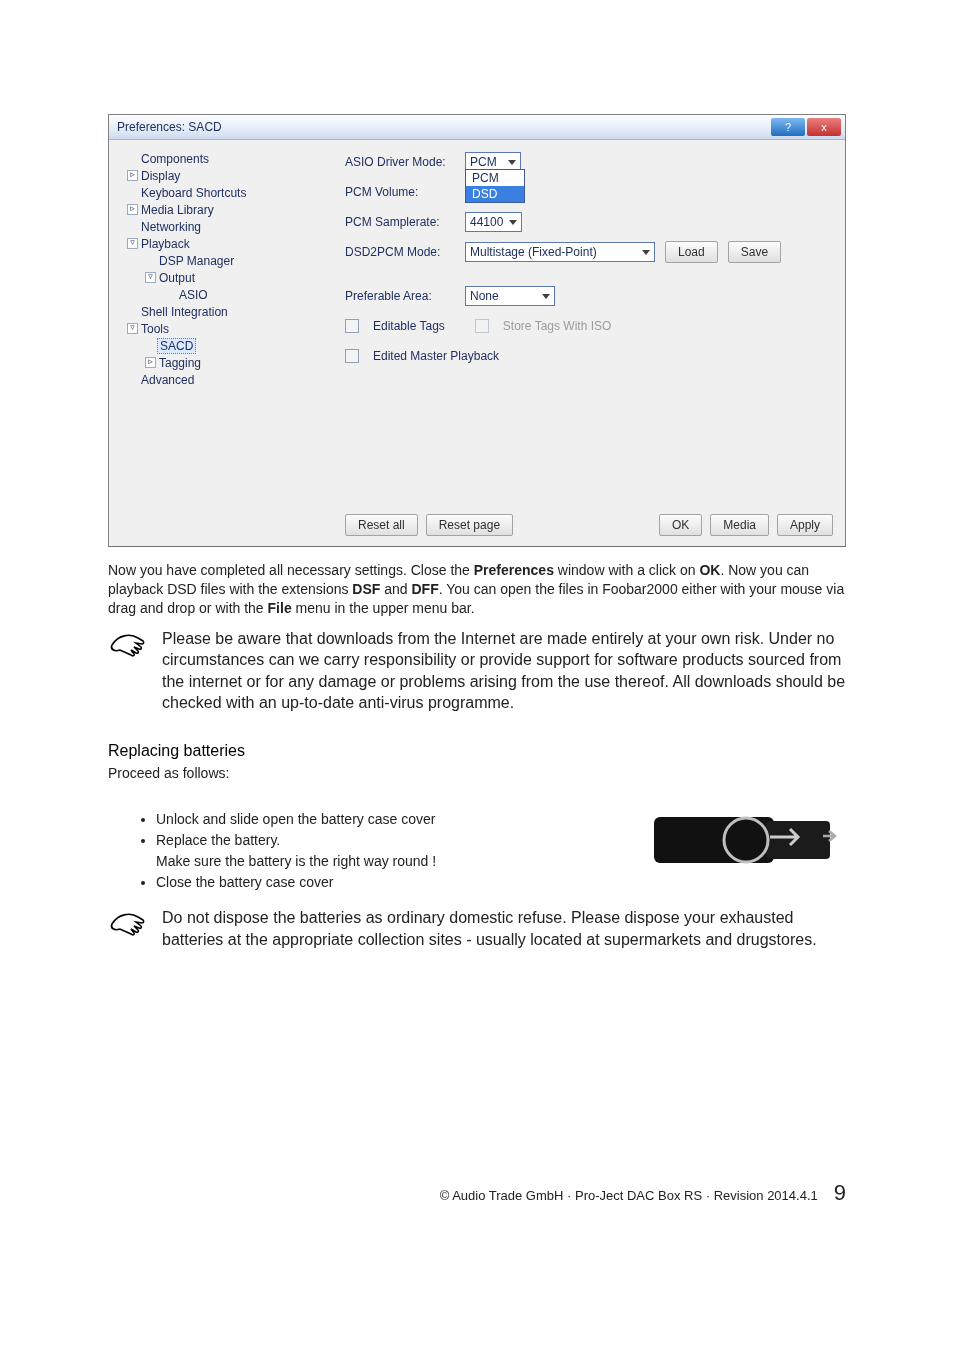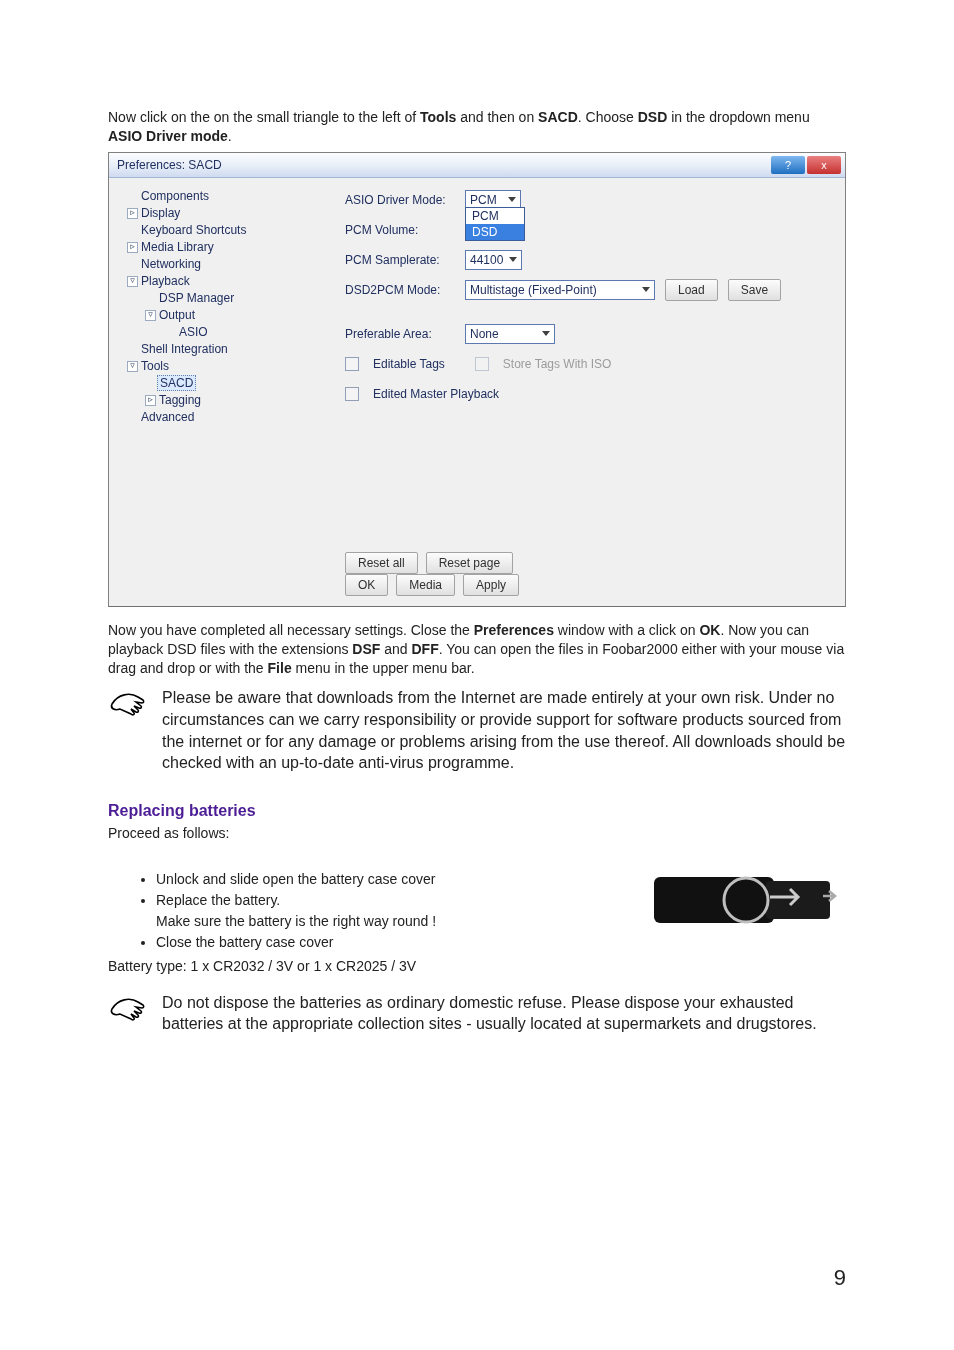--- a/index.html
+++ b/index.html
@@ -110,30 +110,30 @@
   .chk {
     width:12px; height:12px; border:1px solid #8fa0b8; background:#f4f4f4;
     display:inline-block; margin-right:4px; vertical-align:middle;
   }
   .disabled { color:#9b9b9b; }
   .cursor {
     position:absolute; width:14px; height:18px; pointer-events:none;
   }
   .cursor svg { width:14px; height:18px; }
   .footer-row {
-    display:flex; justify-content:flex-start; padding-top:140px;flex-direction:column;
+    display:flex; justify-content:space-between; padding-top:140px;
   }
   .footer-row .left, .footer-row .right { display:flex; gap:8px; }
   .notebox {
     display:flex; gap:12px; margin-top:10px; align-items:flex-start;
   }
   .notebox .iconcol { width:42px; flex:none; padding-top:2px;}
   .notebox .txt { font-size:16px; line-height:1.35; }
   h3.section {
-    font-size:16px; font-weight:700; color:#4c1d95;
+    font-size:16px; font-weight:400; color:#000000;
     margin: 28px 0 4px 0;
   }
   .dual {
     display:flex; justify-content:space-between; align-items:flex-start; gap:20px;
   }
   .dual ul { margin:20px 0 4px 48px; padding:0; font-size:14px; line-height:1.5;}
   .dual ul li { list-style: disc; }
   .remote-img { width:200px; height:100px; flex:none;}
   .page-footer {
     position:relative; margin-top:230px;
@@ -141,23 +141,20 @@
     font-size:13px; color:#222; gap:16px;
   }
   .page-footer .num { font-size:22px; font-weight:300; }
   .hand-icon svg { width:40px; height:30px; }
 </style>
 </head>
 <body>
 
 <div class="page">
 
-  <p class="body-text">
-    <span>Now click on the on the small triangle to the left of </span><b>Tools</b><span> and then on </span><b>SACD</b><span>. Choose </span><b>DSD</b><span> in the dropdown menu </span><b>ASIO Driver mode</b><span>.</span>
-  </p>
 
   <div class="screenshot">
     <div class="titlebar">
       <div class="title">Preferences: SACD</div>
       <div class="winbtns">
         <div class="winbtn help">?</div>
         <div class="winbtn close">x</div>
       </div>
     </div>
     <div class="prefs-body">
@@ -312,21 +309,20 @@
   <div class="dual">
     <div style="flex:1;">
       <ul>
         <li>Unlock and slide open the battery case cover</li>
         <li>
           <span>Replace the battery.</span><br>
           <span>Make sure the battery is the right way round !</span>
         </li>
         <li>Close the battery case cover</li>
       </ul>
-      <p class="body-text">Battery type: 1 x CR2032 / 3V or 1 x CR2025 / 3V</p>
     </div>
     <div class="remote-img">
       <svg viewBox="0 0 200 100">
         <rect x="8" y="28" width="120" height="46" rx="6" fill="#111"></rect>
         <rect x="120" y="32" width="64" height="38" rx="4" fill="#1b1b1b"></rect>
         <circle cx="100" cy="51" r="22" fill="none" stroke="#bfbfbf" stroke-width="3"></circle>
         <path d="M124 48 L152 48 M144 40 L152 48 L144 56" stroke="#ccc" stroke-width="3" fill="none"></path>
         <path d="M177 47 L188 47 M183 42 L189 47 L183 52" stroke="#aaa" stroke-width="2.5" fill="none"></path>
       </svg>
     </div>
@@ -335,16 +331,17 @@
   <div class="notebox">
     <div class="iconcol hand-icon">
       <svg viewBox="0 0 40 30">
           <path d="M4 15 C10 5 22 3 30 8 L35 11 C36 12 36 14 34 14 L28 13 L33 17 C34 18 33 20 31 19 L26 17 L30 21 C31 22 30 24 28 23 L23 20 L26 24 C27 25 25 27 23 25 L12 20 C6 22 2 19 4 15 Z" fill="none" stroke="#000" stroke-width="1.6"></path>
         </svg>
     </div>
     <div class="txt">Do not dispose the batteries as ordinary domestic refuse. Please dispose your exhausted batteries at the appropriate collection sites - usually located at supermarkets and drugstores.</div>
   </div>
 
   <div class="page-footer">
+    <span>© Audio Trade GmbH · Pro-Ject DAC Box RS · Revision 2014.4.1</span>
     <span class="num">9</span>
   </div>
 
 </div>
 
 </body></html>

